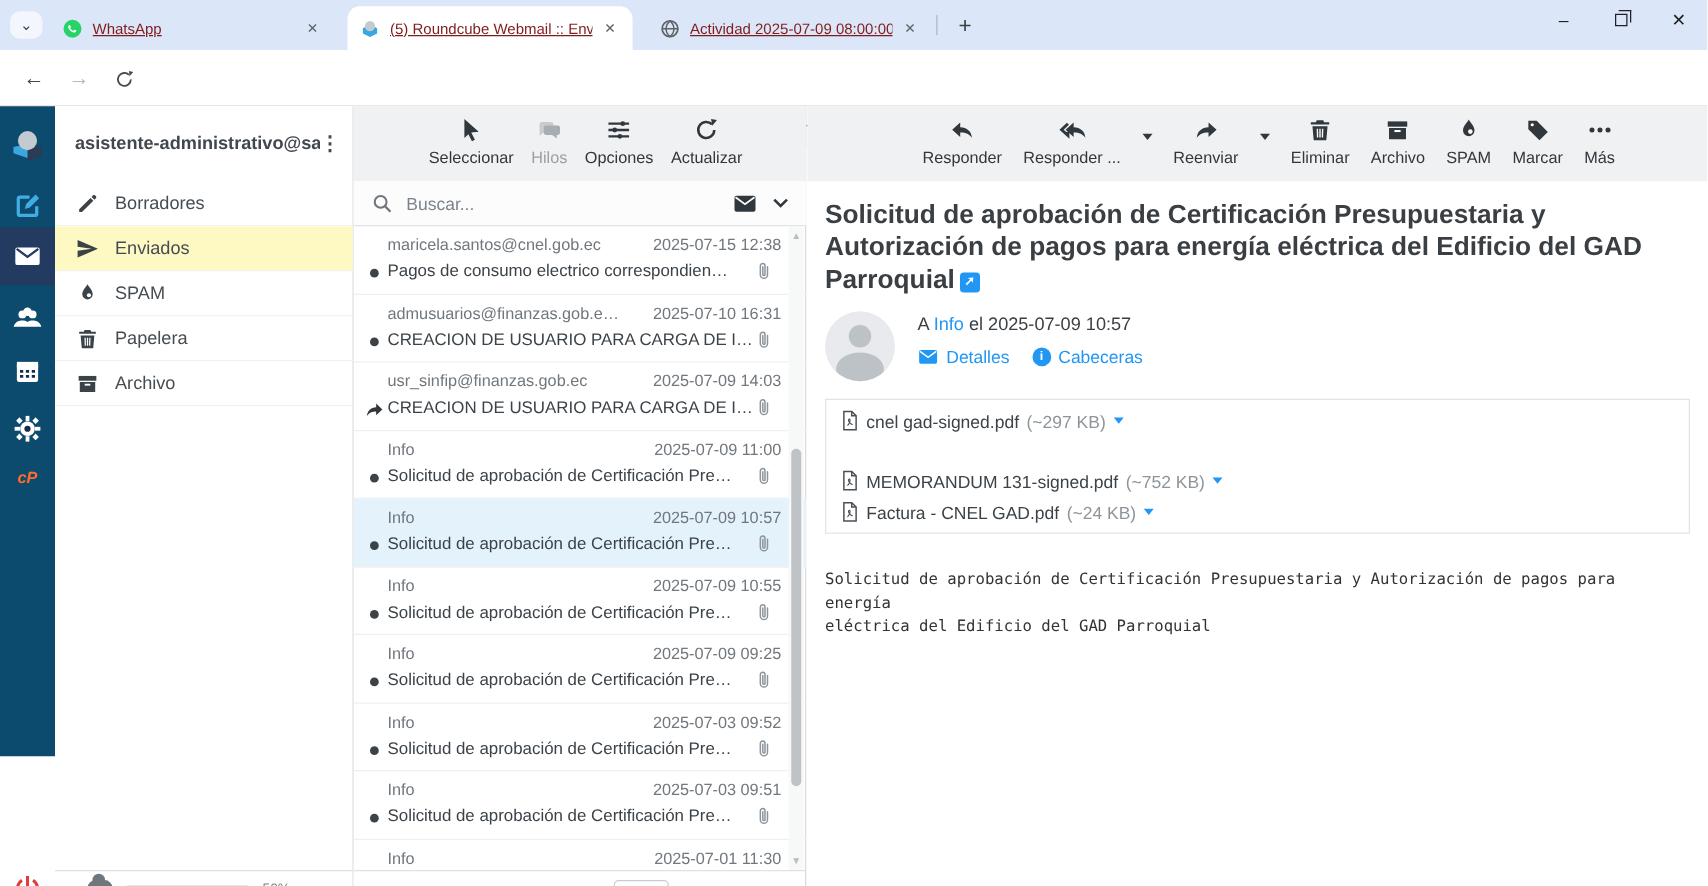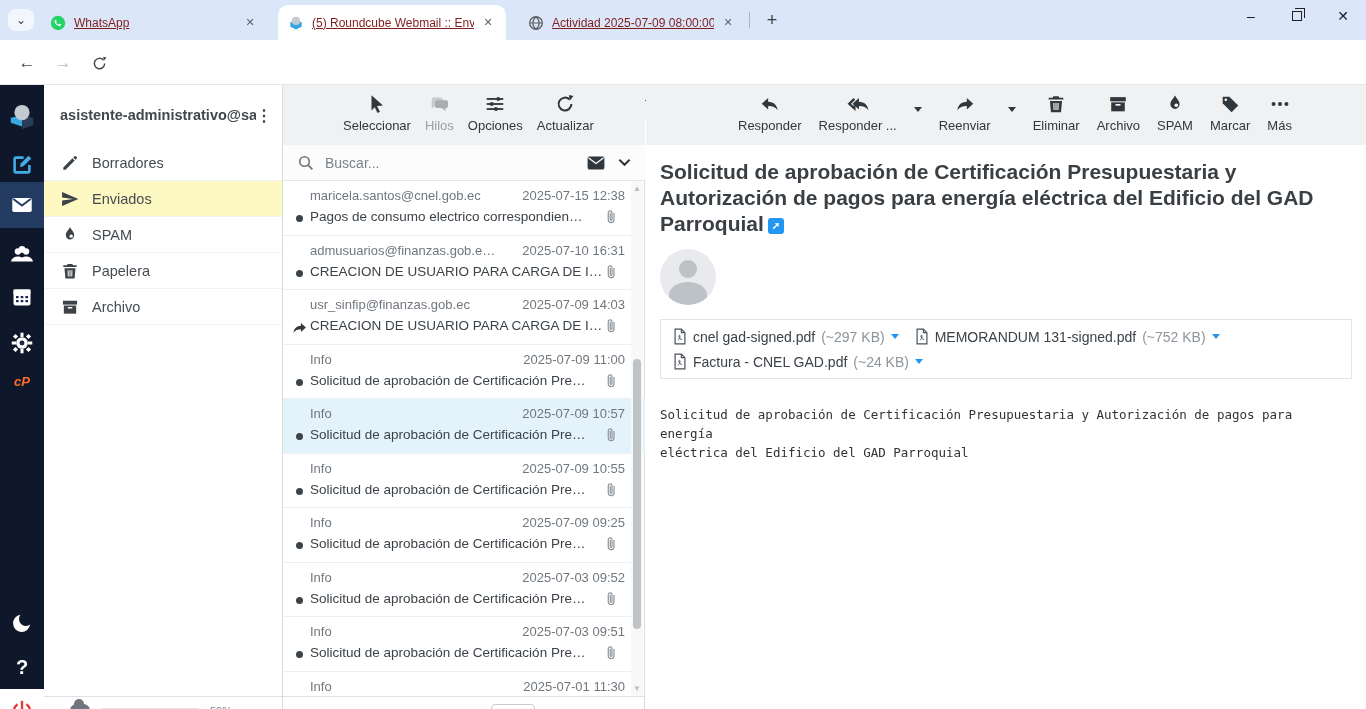--- a/index.html
+++ b/index.html
@@ -24,21 +24,21 @@
 
   #toolbar { position:absolute; top:40px; left:0; width:1366px; height:45px; background:#ffffff; border-bottom:1px solid #e4e6ea; }
   .navbtn { position:absolute; top:8px; width:30px; height:30px; display:flex; align-items:center; justify-content:center; font-size:17px; color:#45494d; }
   #omnibox { position:absolute; left:120px; top:46px; width:1120px; height:33px; background:#eef1f8; border-radius:17px; display:flex; align-items:center; padding:0 12px; }
   #urltext { font-size:13.5px; color:#202124; margin-left:10px; flex:1; white-space:nowrap; overflow:hidden; }
   .bookmark-star { color:#5f6368; font-size:16px; margin-left:8px; }
   .chromeicons { position:absolute; right:8px; top:46px; display:flex; align-items:center; gap:14px; }
 
   
   #content { position:absolute; top:85px; left:0; width:1366px; height:624px; }
-  #appbar { position:absolute; left:0; top:0; width:44px; height:604px; background:#0f172a; }
+  #appbar { position:absolute; left:0; top:0; width:44px; height:520px; background:#0c4a6e; }
   .appicon { position:absolute; left:0; width:44px; height:40px; display:flex; align-items:center; justify-content:center; }
   .appicon.active { background:#233a61; height:46px; }
 
   #foldercol { position:absolute; left:44px; top:0; width:239px; height:624px; background:#fff; border-right:1px solid #d9dcdf; }
   #acct { height:60px; display:flex; align-items:center; padding:0 10px 0 16px; }
   #acct .acct-name { flex:1; font-size:14.5px; font-weight:bold; color:#41474d; white-space:nowrap; overflow:hidden; }
   #acct .kebab { color:#41474d; font-size:16px; font-weight:bold; letter-spacing:0; }
   .folder { height:36px; display:flex; align-items:center; padding:0 12px 0 16px; border-bottom:1px solid #f1f2f3; font-size:14.5px; color:#454c52; }
   .folder .ficon { width:20px; height:20px; margin-right:12px; flex:0 0 20px; }
   .folder.bold .flabel { font-weight:bold; color:#33383d; }
@@ -93,21 +93,21 @@
   #metarow { display:flex; margin-top:12px; }
   .avatar { width:56px; height:56px; border-radius:50%; background:#e8eaed; position:relative; overflow:hidden; flex:0 0 56px; }
   .avatar::before { content:""; position:absolute; left:19px; top:11px; width:18px; height:18px; border-radius:50%; background:#bdc2c7; }
   .avatar::after { content:""; position:absolute; left:9px; top:33px; width:38px; height:26px; border-radius:50% 50% 0 0; background:#bdc2c7; }
   #metatext { margin-left:18px; padding-top:3px; font-size:14.5px; color:#3a3f44; }
   .bluelink { color:#2196f3; }
   #metalinks { display:flex; align-items:center; gap:18px; margin-top:9px; font-size:14px; }
   .metalink { display:flex; align-items:center; gap:6px; color:#2196f3; }
   .infocirc { width:15px; height:15px; border-radius:50%; background:#2196f3; color:#fff; font-size:10px; font-weight:bold; display:flex; align-items:center; justify-content:center; }
   #attachbox { margin-top:14px; border:1px solid #e3e4e6; width:692px; padding:8px 12px; }
-  .attrow { display:flex; gap:16px; }
+  .attrow { display:flex; gap:31px;flex-direction:column; }
   .attrow + .attrow { margin-top:8px; }
   .attach { display:flex; align-items:center; gap:6px; font-size:14px; color:#3b4248; }
   .attsize { color:#8d949a; }
   #bodytext { margin-top:26px; font-family:"DejaVu Sans Mono", monospace; font-size:12.5px; color:#333; line-height:19px; }
 
   svg { display:block; }
 </style>
 </head>
 <body>
 
@@ -574,20 +574,40 @@
             </svg>
           <span>Más</span>
         </div>
       </div>
 
       <div id="msgbody">
         <div id="subject"><span>Solicitud de aprobación de Certificación Presupuestaria y Autorización de pagos para energía eléctrica del Edificio del GAD Parroquial</span><span class="extlink">➚</span></div>
 
         <div id="metarow">
           <div class="avatar"></div>
+          <div id="metatext">
+            <div>
+              <span>A</span>
+              <span class="bluelink">Info</span>
+              <span>el 2025-07-09 10:57</span>
+            </div>
+            <div id="metalinks">
+              <span class="metalink">
+                <svg width="17" height="13" viewBox="0 0 24 19">
+                    <rect x="1.5" y="1.5" width="21" height="16" rx="2" fill="#2196f3"></rect>
+                    <path d="m2.5 3 9.5 7 9.5-7" fill="none" stroke="#fff" stroke-width="1.8"></path>
+                  </svg>
+                <span>Detalles</span>
+              </span>
+              <span class="metalink">
+                <span class="infocirc">i</span>
+                <span>Cabeceras</span>
+              </span>
+            </div>
+          </div>
         </div>
 
         <div id="attachbox">
           <div class="attrow">
             <span class="attach">
               <svg width="14" height="17" viewBox="0 0 20 24">
                   <path d="M3 1.5h9l5 5V22.5H3z" fill="none" stroke="#4a5056" stroke-width="1.7"></path>
                   <path d="M12 1.5v5h5" fill="none" stroke="#4a5056" stroke-width="1.7"></path>
                   <path d="M7 17.5c1.5-1 3.5-4.5 3-6.5-.3-1.2-1.6-1-1.7.2-.1 1.8 2.2 4.8 4.7 5.4" fill="none" stroke="#4a5056" stroke-width="1.3"></path>
                 </svg>

